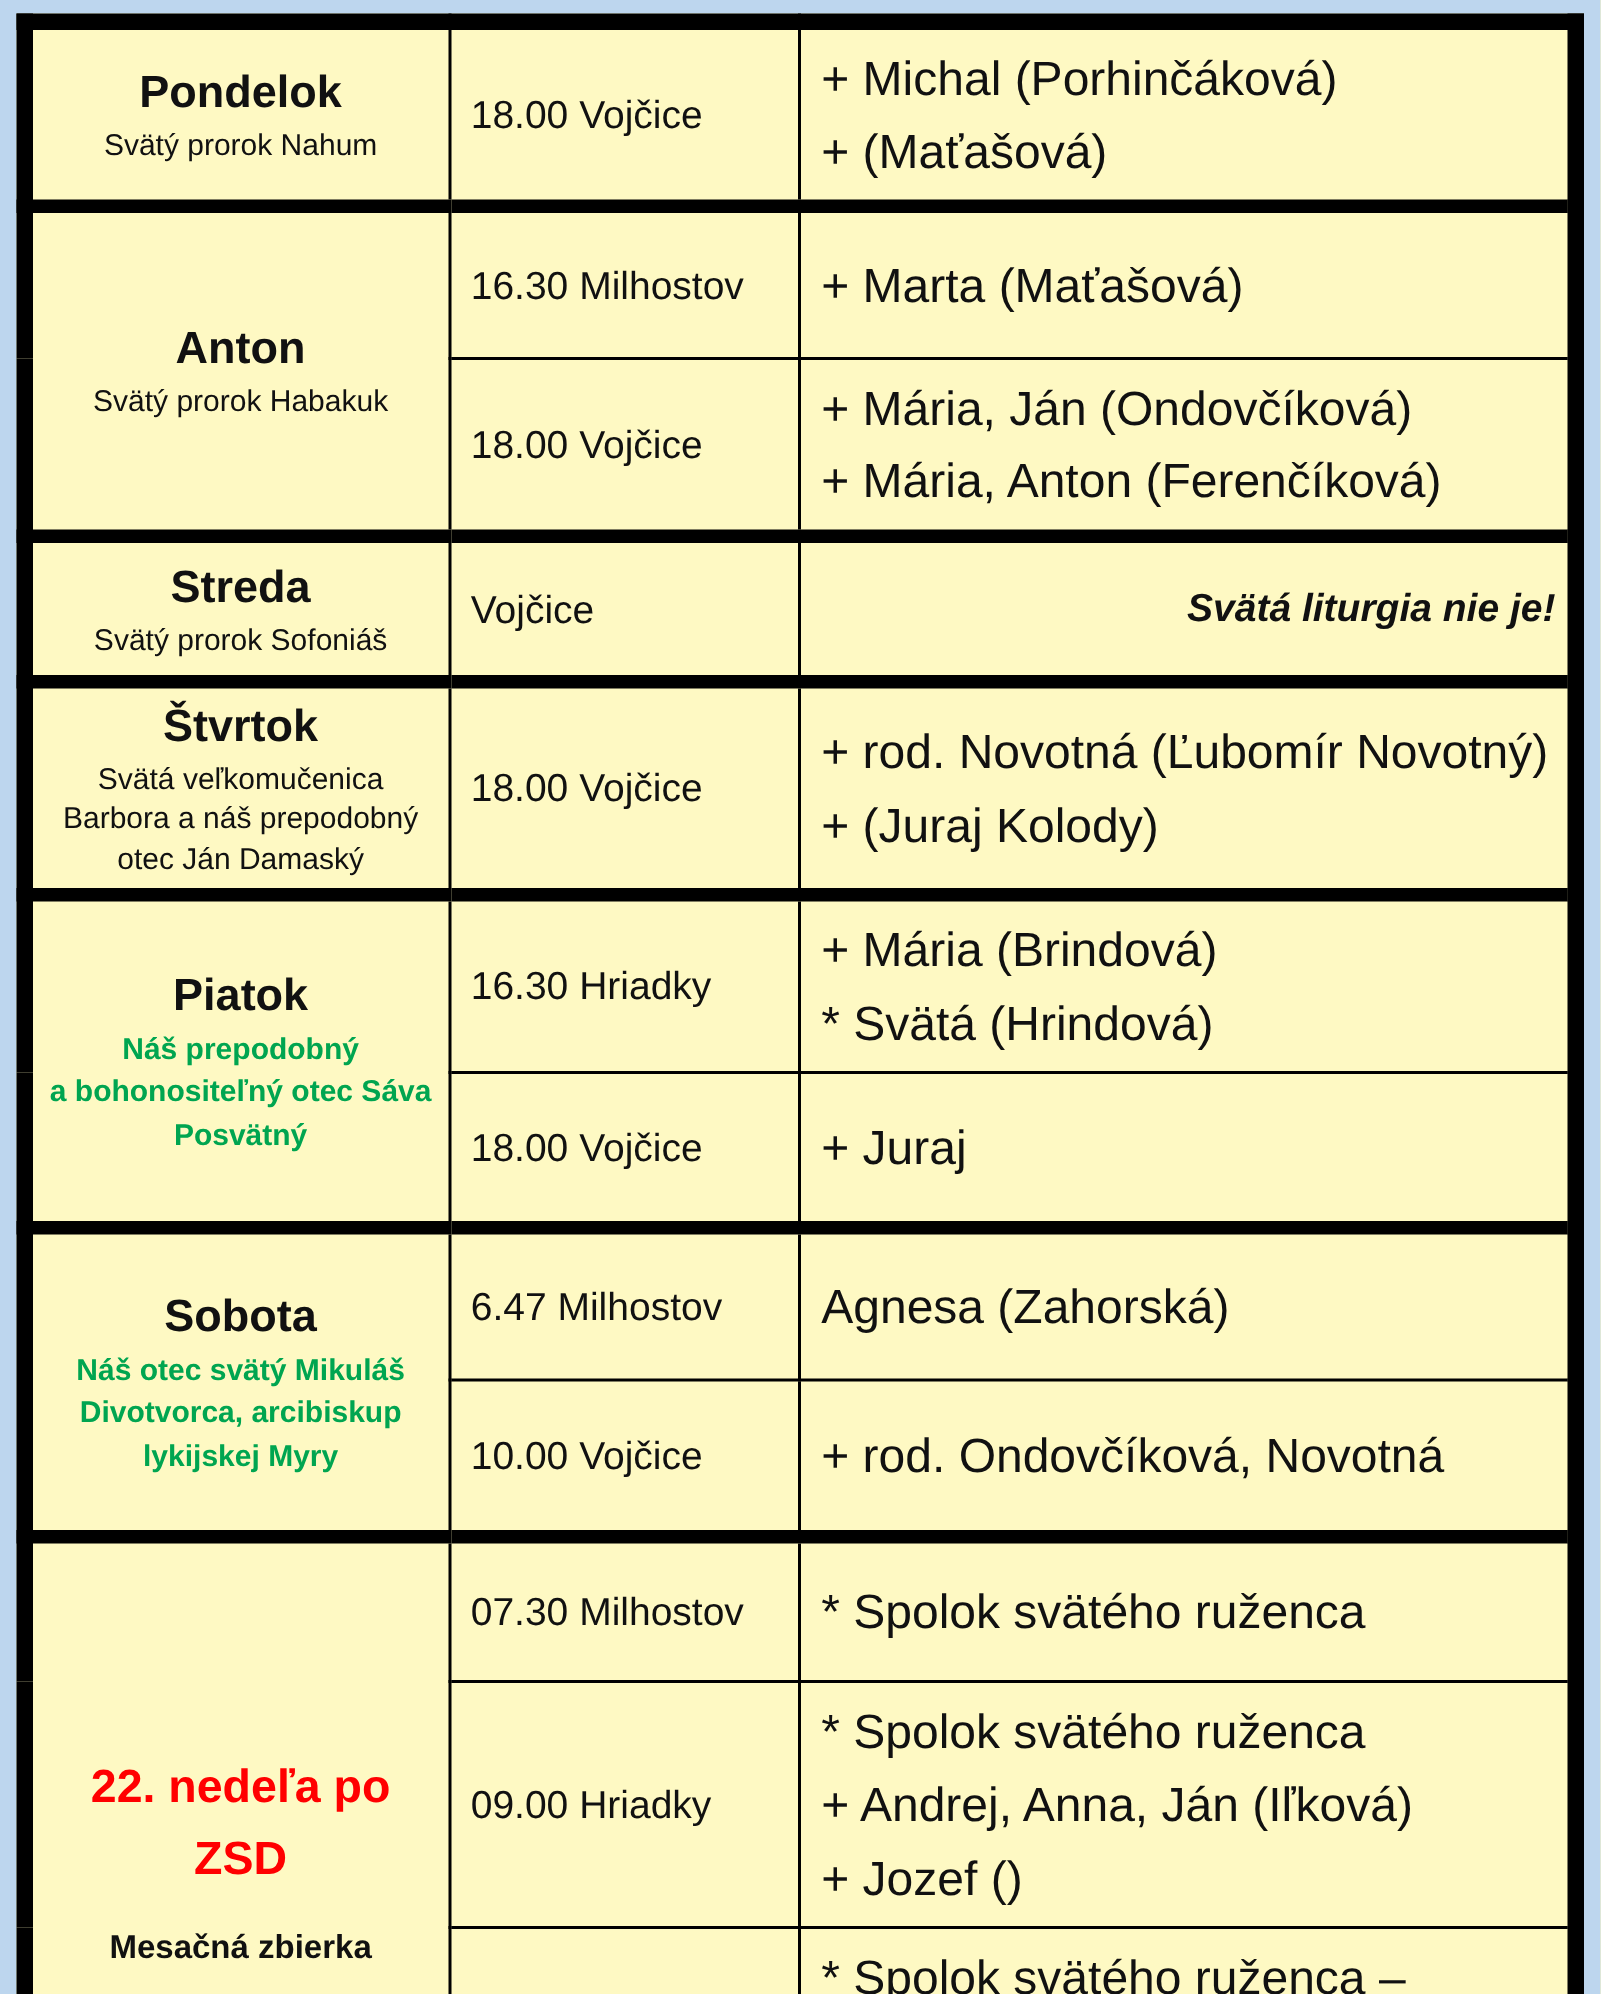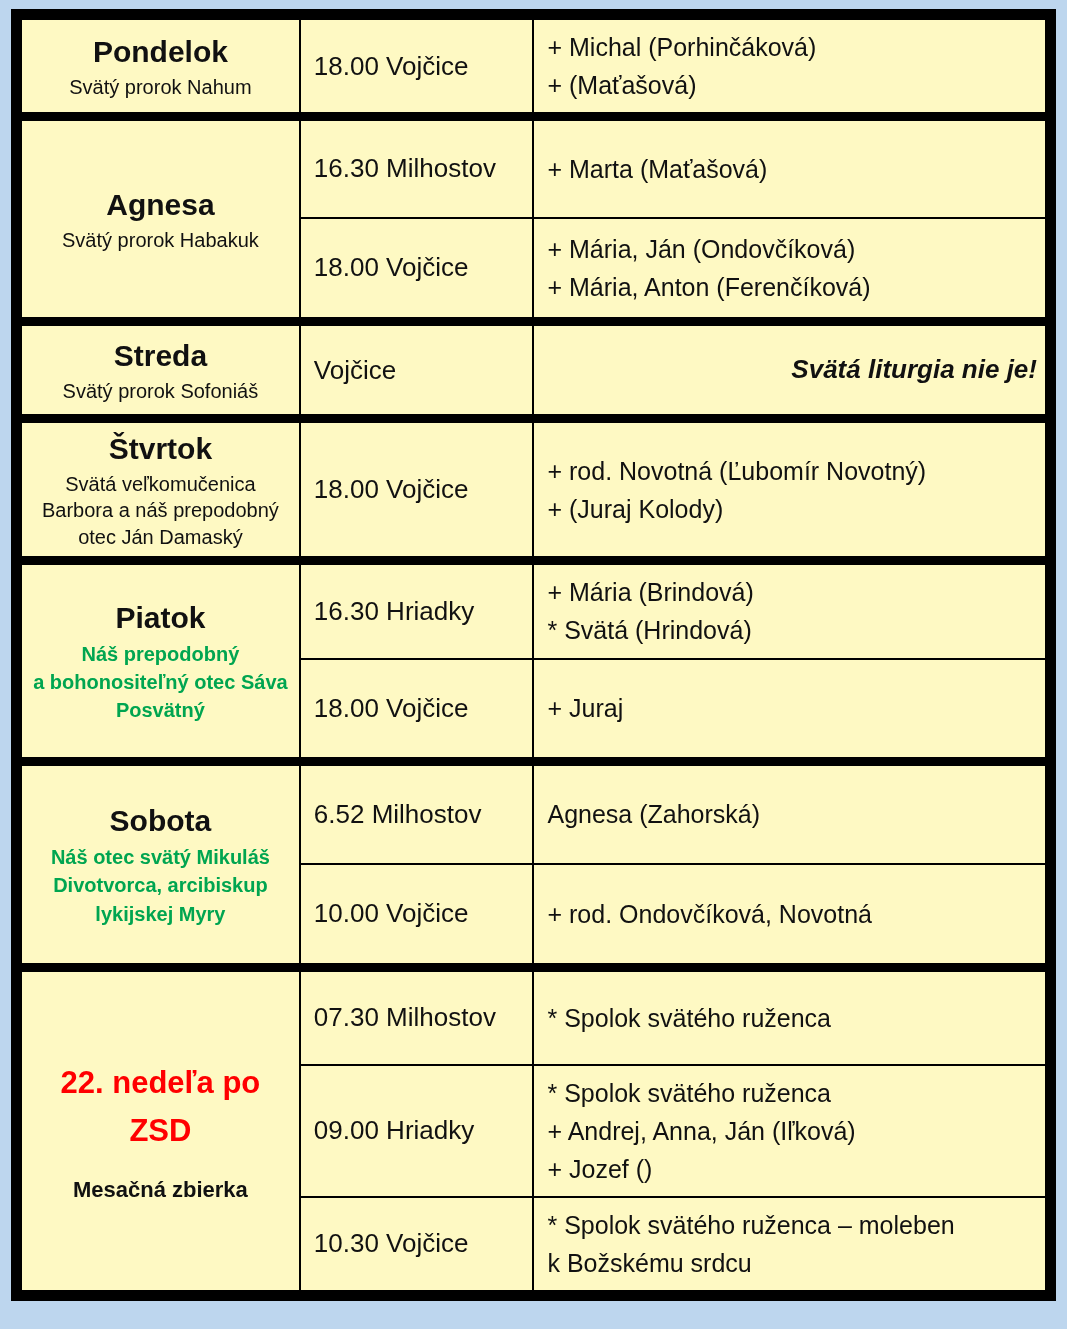--- a/index.html
+++ b/index.html
@@ -36,21 +36,21 @@
   tr.g > td{border-top:9px solid #000;}
   td.day{text-align:center;padding:6px 6px;}
   .day-title{font-size:30px;font-weight:bold;line-height:1.3;}
   .day-title.red{color:var(--red);font-size:31px;line-height:1.55;}
   .day-sub{font-size:20px;line-height:1.32;margin-top:3px;}
   .day-sub div{white-space:nowrap;}
   .day-sub.green{color:var(--green);font-weight:bold;line-height:1.42;}
   .zbierka{font-size:22px;font-weight:bold;margin-top:22px;}
   td.time{font-size:26px;padding:6px 6px 6px 13px;}
   td.time.bold{font-weight:normal;margin-left:24px;}
-  td.int{font-size:25px;line-height:1.52;padding:8px 8px 8px 13px;}
+  td.int{font-size:32px;line-height:1.52;padding:8px 8px 8px 13px;}
   td.int.note{text-align:right;font-weight:bold;font-style:italic;font-size:26px;padding-left:8px;}
 </style>
 </head>
 <body>
 
 <table>
   <colgroup>
       <col class="c1">
       <col class="c2">
       <col class="c3">
@@ -66,21 +66,21 @@
     </td>
     <td class="time bold">18.00 Vojčice</td>
     <td class="int">
           <div>+ Michal (Porhinčáková)</div>
           <div>+ (Maťašová)</div>
         </td>
   </tr>
 
   <tr class="g" style="height:101px">
     <td class="day" rowspan="2">
-      <div class="day-title">Agnesa</div>
+      <div class="day-title">Anton</div>
       <div class="day-sub">
             <div>Svätý prorok Habakuk</div>
           </div>
     </td>
     <td class="time">16.30 Milhostov</td>
     <td class="int">
           <div>+ Marta (Maťašová)</div>
         </td>
   </tr>
   <tr style="height:104px">
@@ -142,21 +142,21 @@
 
   <tr class="g" style="height:102px">
     <td class="day" rowspan="2">
       <div class="day-title">Sobota</div>
       <div class="day-sub green">
             <div>Náš otec svätý Mikuláš</div>
             <div>Divotvorca, arcibiskup</div>
             <div>lykijskej Myry</div>
           </div>
     </td>
-    <td class="time">6.52 Milhostov</td>
+    <td class="time">6.47 Milhostov</td>
     <td class="int">
           <div>Agnesa (Zahorská)</div>
         </td>
   </tr>
   <tr style="height:104px">
     <td class="time bold">10.00 Vojčice</td>
     <td class="int">
           <div>+ rod. Ondovčíková, Novotná</div>
         </td>
   </tr>

